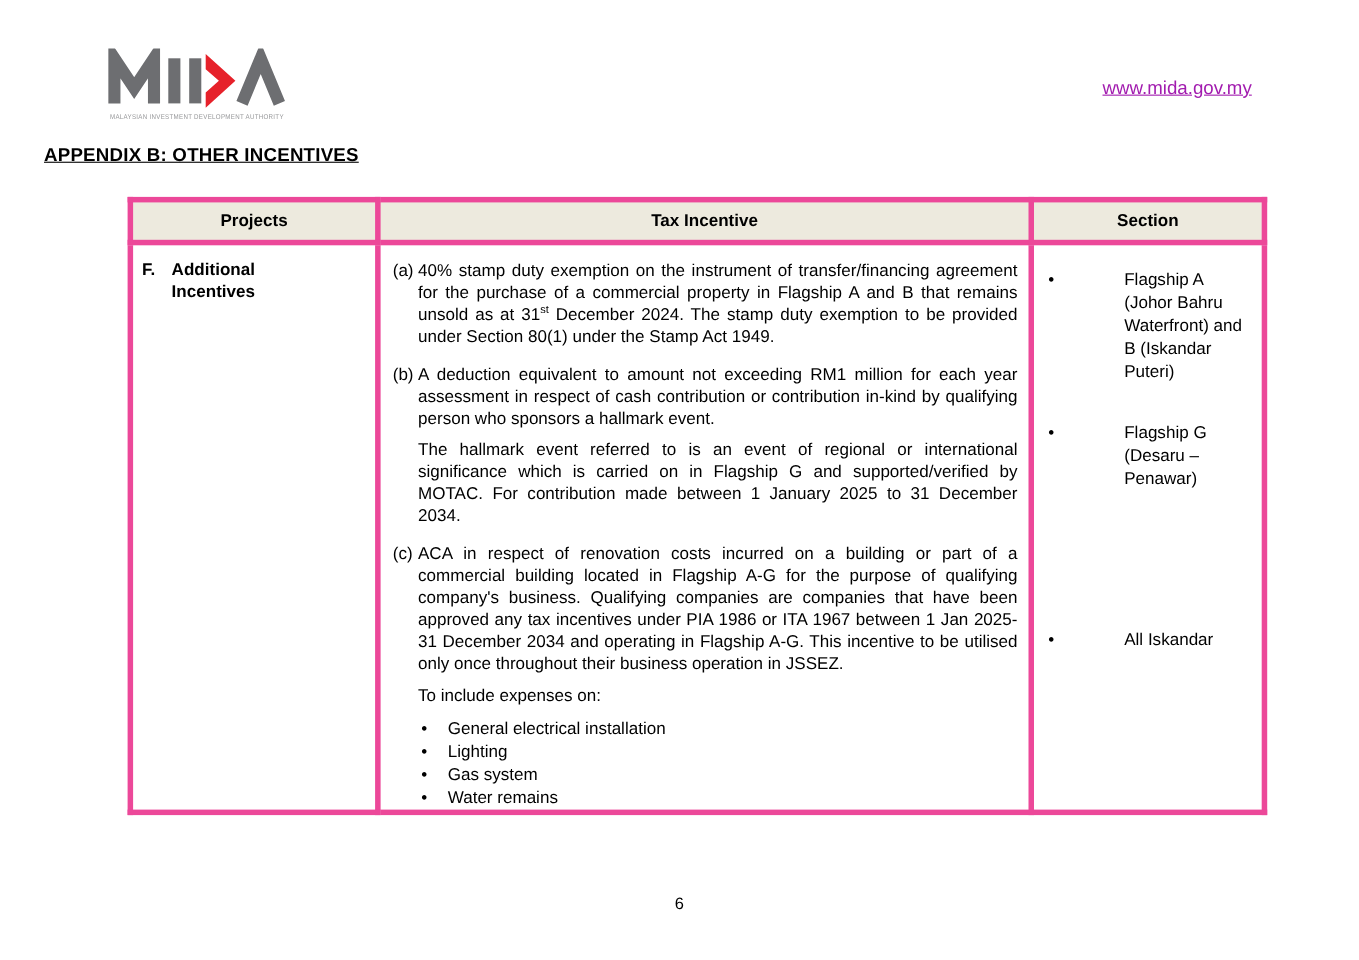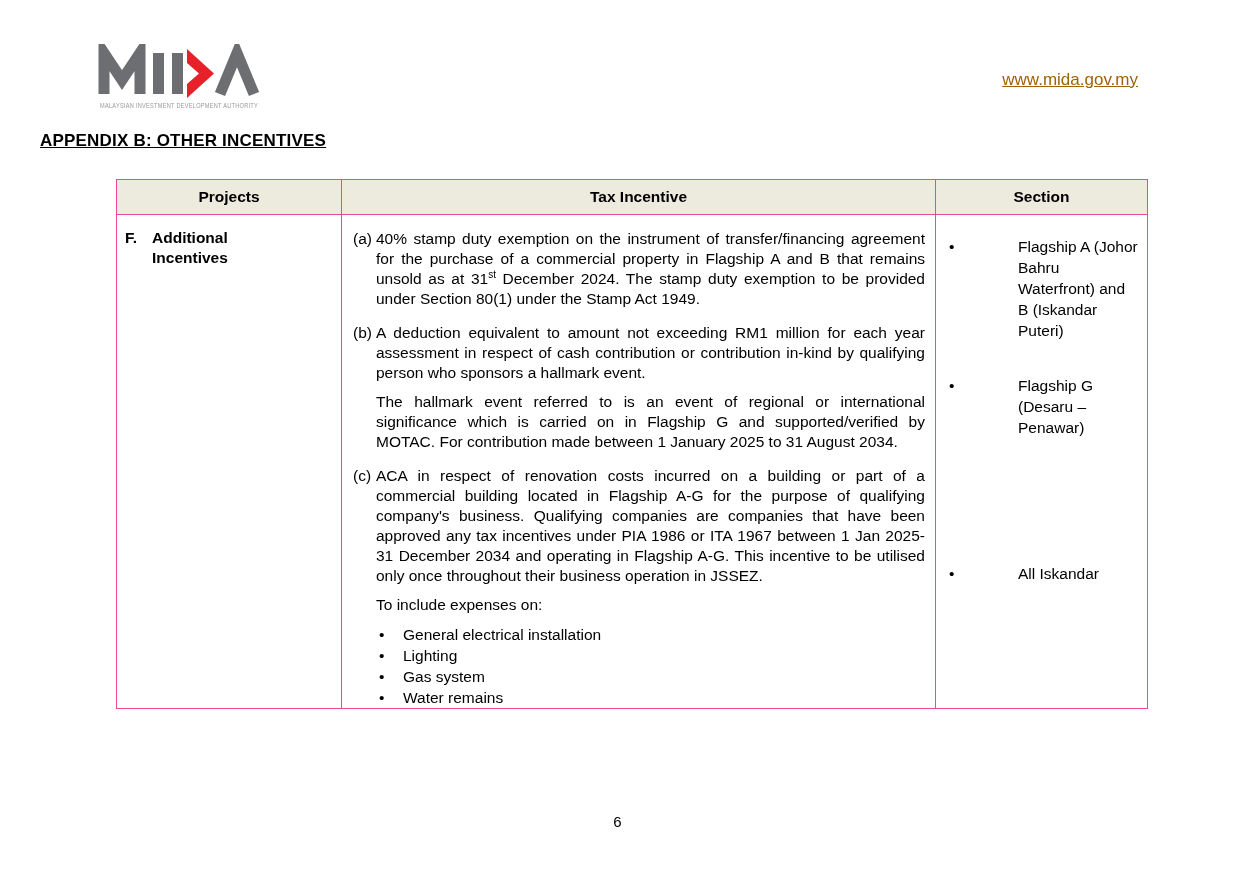--- a/index.html
+++ b/index.html
@@ -5,33 +5,33 @@
   html,body{margin:0;padding:0;}
   body{
     width:1235px;height:873px;position:relative;background:#ffffff;
     font-family:"Liberation Sans",sans-serif;color:#000;
     -webkit-font-smoothing:antialiased;
   }
   
   .logo-wrap{position:absolute;left:95px;top:44px;width:170px;height:72px;}
   .site-link{
     position:absolute;top:70px;right:97px;
-    font-size:17px;color:#a16207;text-decoration:underline;cursor:pointer;
+    font-size:17px;color:#a21caf;text-decoration:underline;cursor:pointer;
   }
   .page-title{
     position:absolute;top:131px;left:0;width:100%;
     font-size:17px;font-weight:bold;letter-spacing:.2px;padding-left:40px;
   }
   .page-title span{text-decoration:underline;}
   
   table.incentives{
     position:absolute;top:179px;left:116px;width:1031px;
     border-collapse:collapse;table-layout:fixed;
   }
-  table.incentives th,table.incentives td{border:1px solid #ec4899;}
+  table.incentives th,table.incentives td{border:5px solid #ec4899;}
   table.incentives th{
     background:#edeade;height:34px;font-size:15.5px;font-weight:bold;
     text-align:center;vertical-align:middle;padding:0;
   }
   td{vertical-align:top;}
   
   .projects-cell{padding:13px 8px 0 8px;font-weight:bold;font-size:15.5px;}
   .project-row{display:flex;}
   .project-letter{width:27px;flex:none;line-height:20px;}
   .project-name{width:112px;line-height:20px;}
@@ -108,21 +108,21 @@
       <td class="tax-cell">
 
         <div class="inc-item">
           <span class="inc-marker">(a)</span>
           <div class="inc-text"><span>40% stamp duty exemption on the instrument of transfer/financing agreement for the purchase of a commercial property in Flagship A and B that remains unsold as at 31</span><sup>st</sup><span> December 2024. The stamp duty exemption to be provided under Section 80(1) under the Stamp Act 1949.</span></div>
         </div>
 
         <div class="inc-item mt">
           <span class="inc-marker">(b)</span>
           <div class="inc-text">A deduction equivalent to amount not exceeding RM1 million for each year assessment in respect of cash contribution or contribution in-kind by qualifying person who sponsors a hallmark event.</div>
-          <div class="subpara">The hallmark event referred to is an event of regional or international significance which is carried on in Flagship G and supported/verified by MOTAC. For contribution made between 1 January 2025 to 31 August 2034.</div>
+          <div class="subpara">The hallmark event referred to is an event of regional or international significance which is carried on in Flagship G and supported/verified by MOTAC. For contribution made between 1 January 2025 to 31 December 2034.</div>
         </div>
 
         <div class="inc-item mt">
           <span class="inc-marker">(c)</span>
           <div class="inc-text">ACA in respect of renovation costs incurred on a building or part of a commercial building located in Flagship A-G for the purpose of qualifying company's business. Qualifying companies are companies that have been approved any tax incentives under PIA 1986 or ITA 1967 between 1 Jan 2025-31 December 2034 and operating in Flagship A-G. This incentive to be utilised only once throughout their business operation in JSSEZ.</div>
           <div class="subpara">To include expenses on:</div>
           <ul class="sub-bullets">
             <li>
                 <span class="bullet-glyph"></span>
                 <span>General electrical installation</span>

